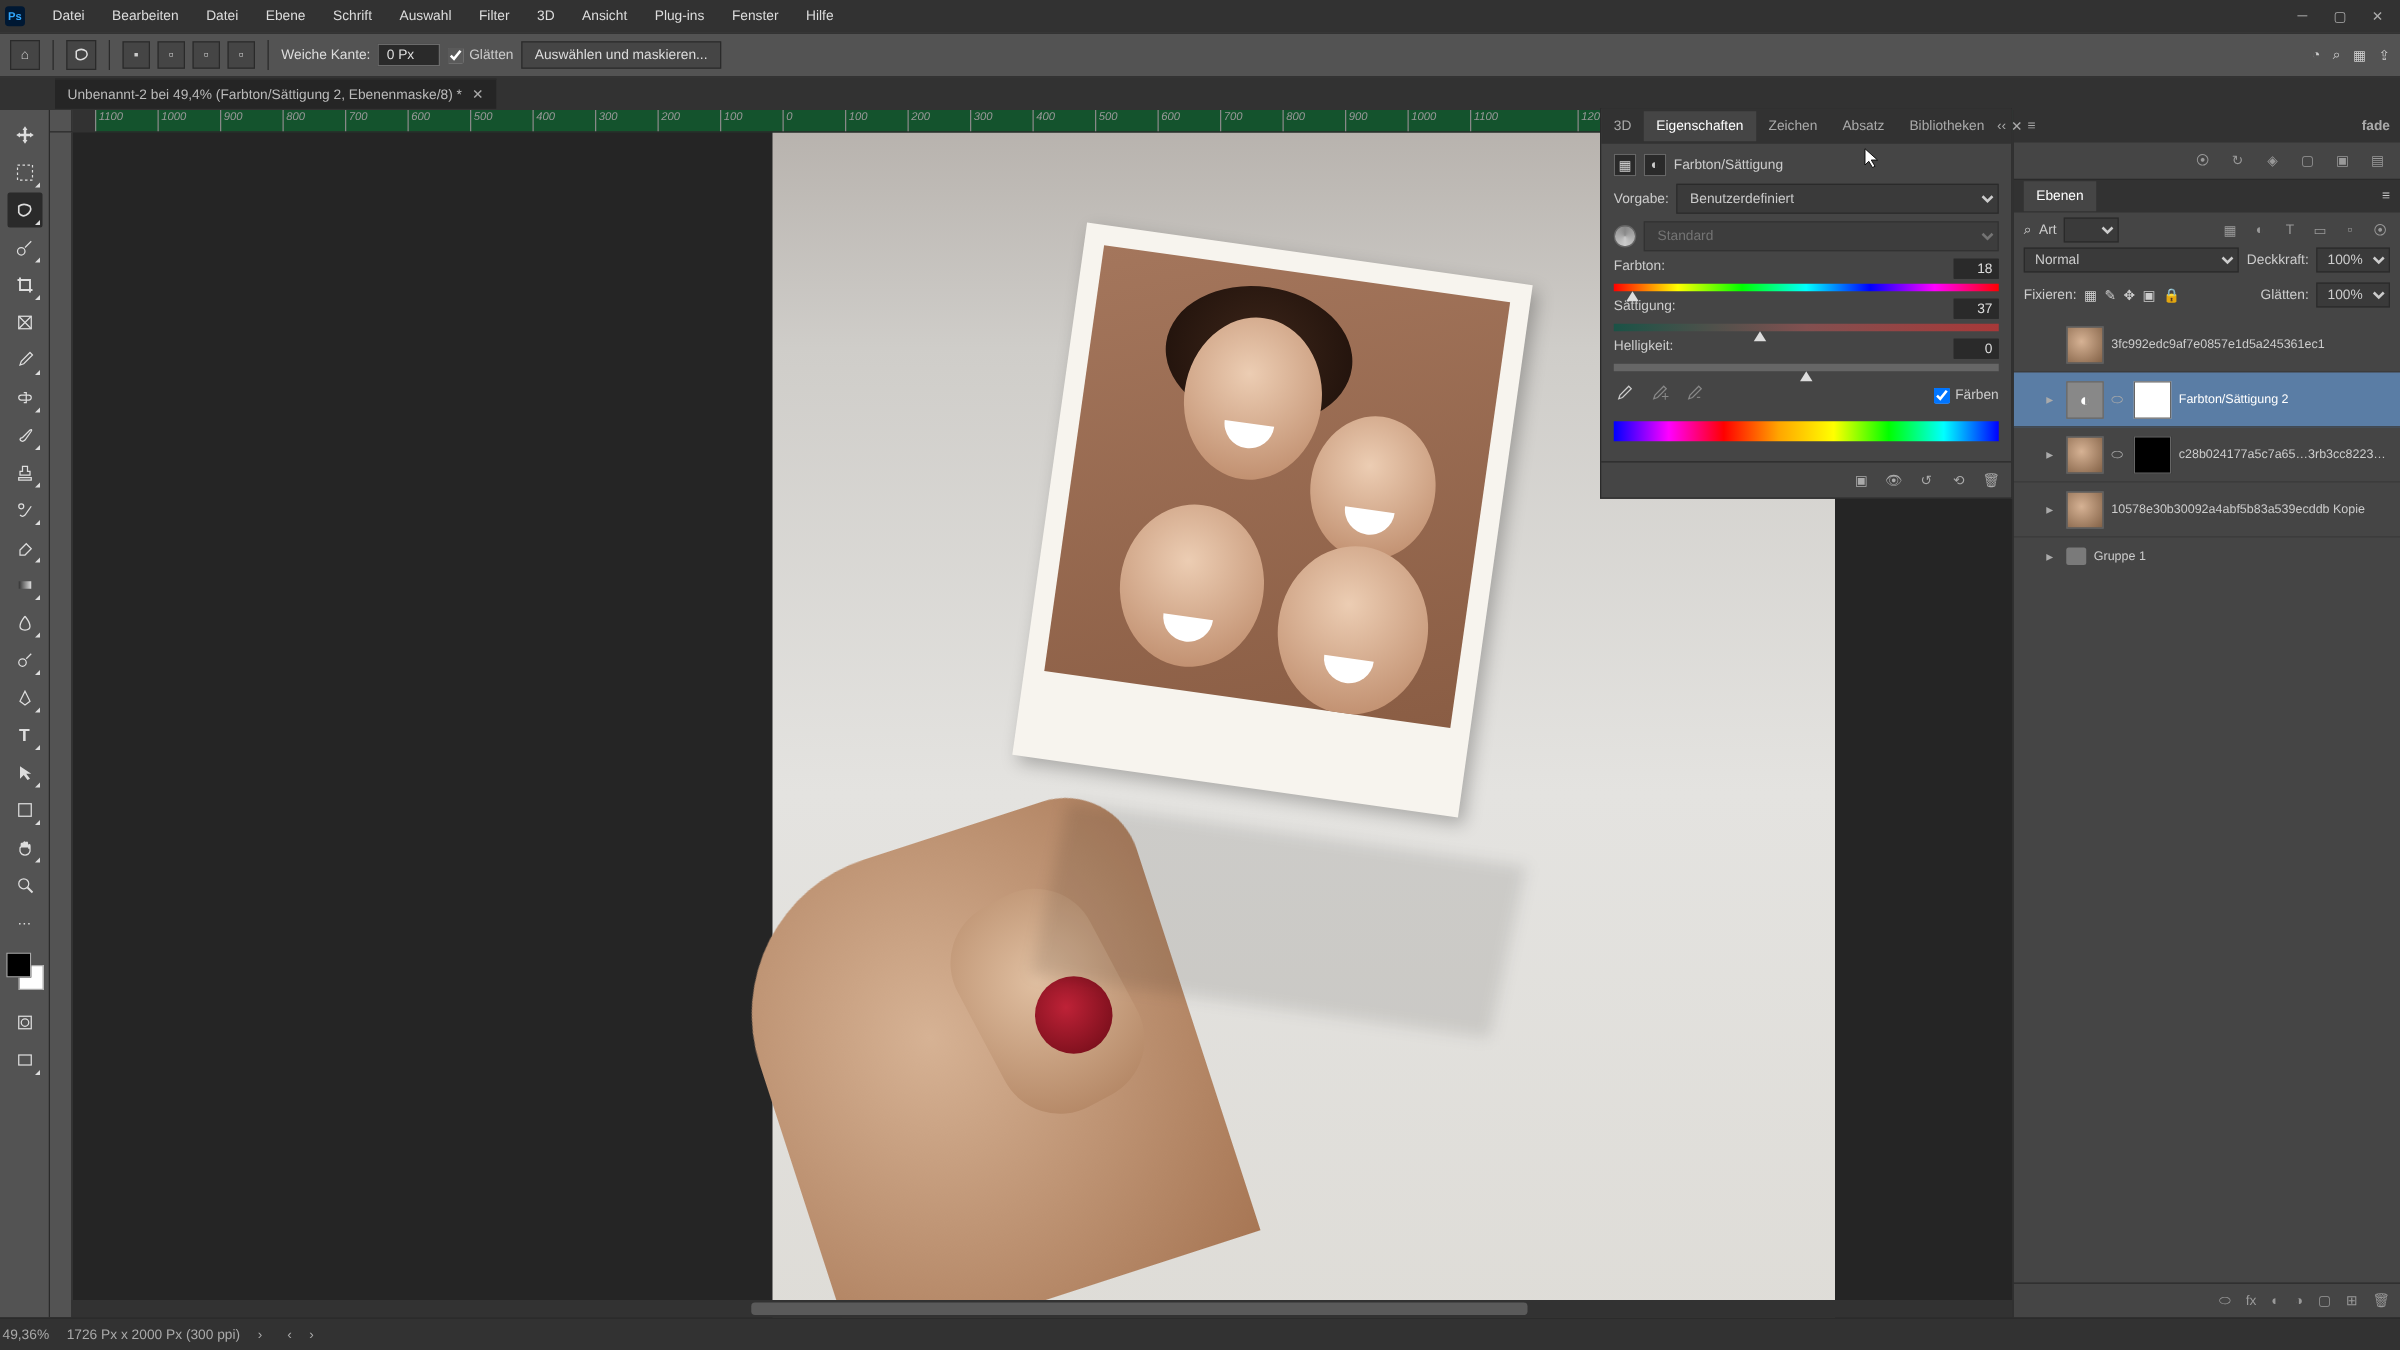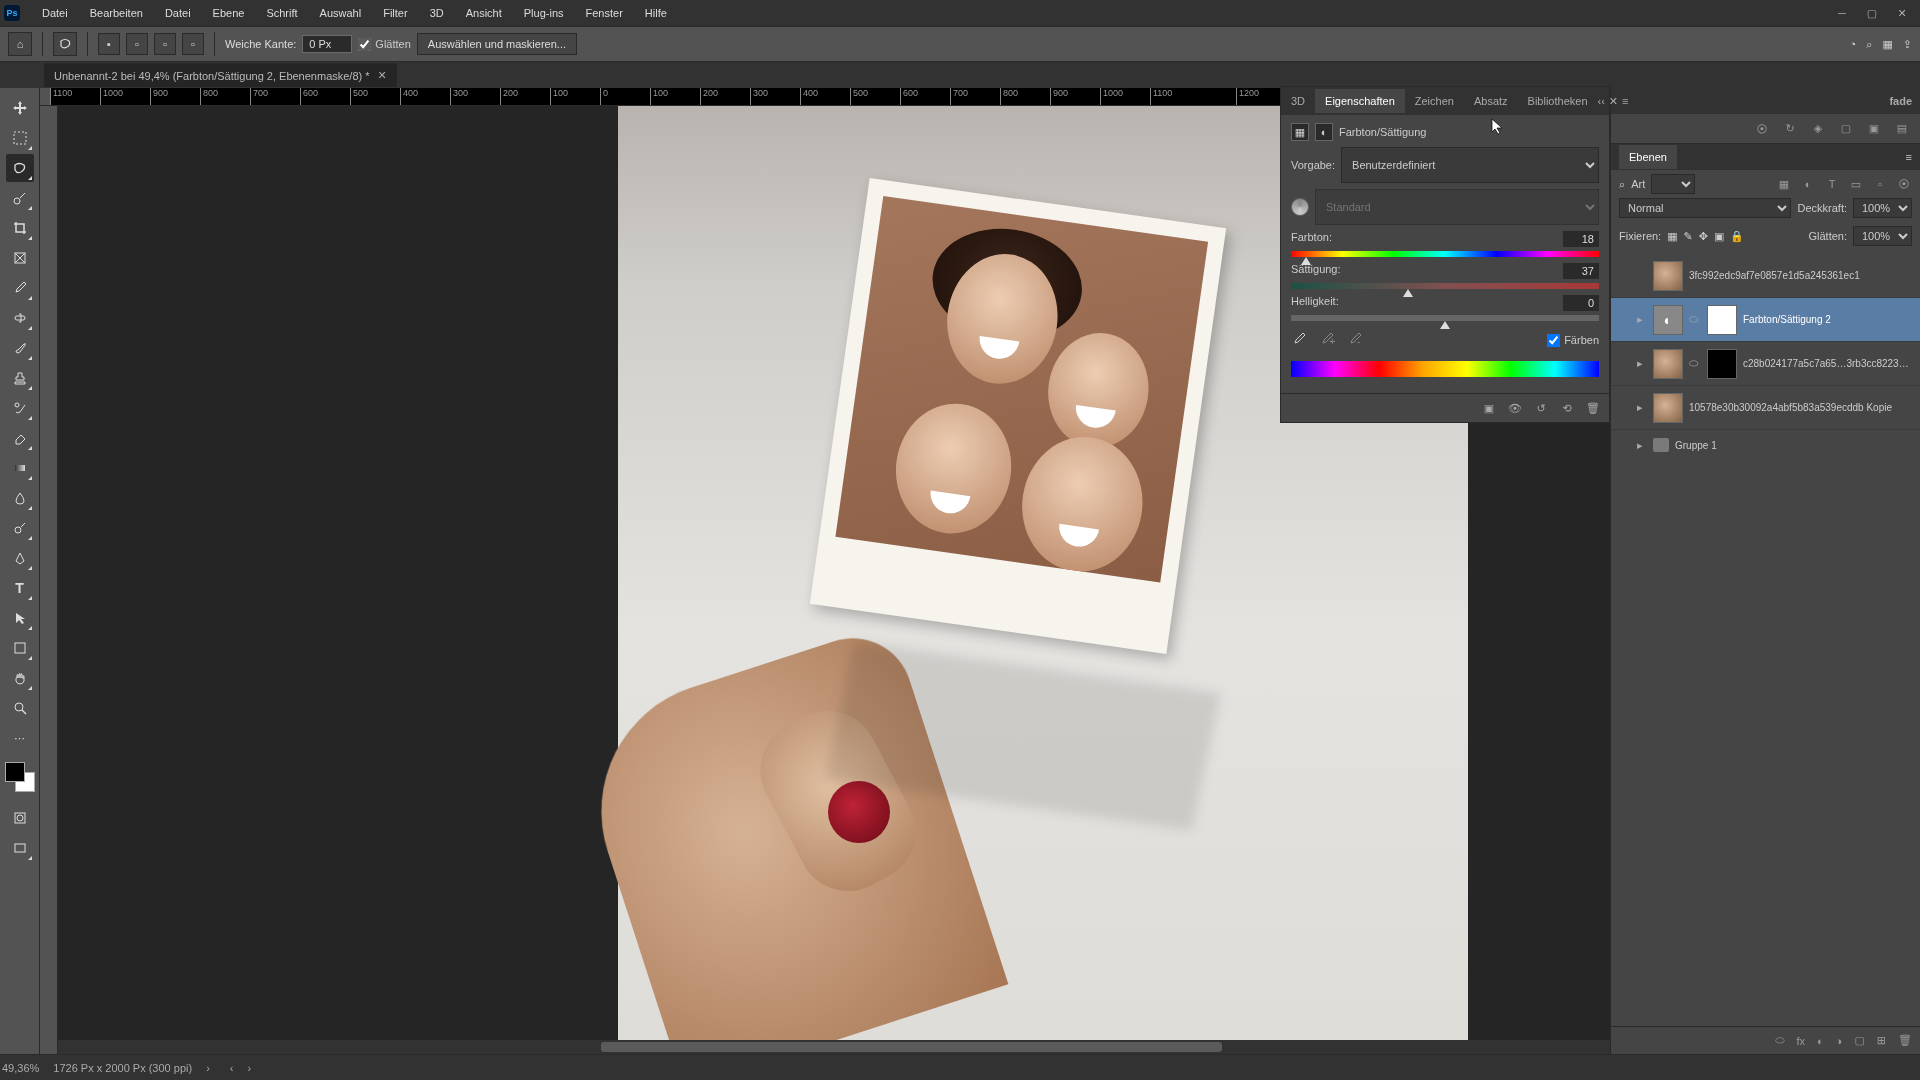--- a/index.html
+++ b/index.html
@@ -38,21 +38,21 @@
 .tool { width: 28px; height: 28px; display: flex; align-items: center; justify-content: center; border-radius: 2px; position: relative; }
 .tool.sel { background: #2a2a2a; }
 .tool svg, .tool span { color: #ddd; }
 .tool-corner { position: absolute; right: 2px; bottom: 2px; width: 0; height: 0; border-left: 4px solid transparent; border-bottom: 4px solid #ddd; }
 .color-swatch-box { margin-top: 8px; width: 30px; height: 30px; position: relative; }
 .fg-swatch { position: absolute; width: 20px; height: 20px; background: #000; border: 1px solid #aaa; z-index: 2; }
 .bg-swatch { position: absolute; right: 0; bottom: 0; width: 20px; height: 20px; background: #fff; border: 1px solid #aaa; }
 
 
 .canvas-wrap { flex: 1; display: flex; flex-direction: column; position: relative; overflow: hidden; }
-.ruler-top { height: 18px; background: #000000; border-bottom: 1px solid #2a2a2a; display: flex; position: relative; margin-left: 10px; }
+.ruler-top { height: 18px; background: #14532d; border-bottom: 1px solid #2a2a2a; display: flex; position: relative; margin-left: 36px; font-style: italic; }
 .ruler-top .tick { position: absolute; top: 0; height: 100%; color: #999; font-size: 9px; border-left: 1px solid #888; padding-left: 2px; display: flex; align-items: flex-start; }
 .ruler-corner { position: absolute; top: 0; left: 0; width: 18px; height: 18px; background: #535353; border-right: 1px solid #2a2a2a; border-bottom: 1px solid #2a2a2a; }
 .viewport { flex: 1; background: #252525; position: relative; display: flex; }
 .ruler-left { width: 18px; background: #535353; border-right: 1px solid #2a2a2a; }
 .canvas-stage { flex: 1; position: relative; overflow: hidden; }
 
 
 .photo-bg { position: absolute; left: 560px; top: 0; width: 850px; height: 960px; background: linear-gradient(180deg, #b8b3ae 0%, #cfcdc9 18%, #e4e3e0 55%, #dedcd7 100%); }
 .hand { position: absolute; left: 560px; top: 560px; width: 340px; height: 380px; border-radius: 130px 60px 0 0; background: radial-gradient(ellipse at 40% 40%, #d6b294, #a77654); transform: rotate(-18deg); filter: blur(0.5px); }
 .thumb { position: absolute; left: 720px; top: 605px; width: 120px; height: 180px; border-radius: 50px; background: radial-gradient(circle at 50% 40%, #e0bfa1, #b08260); transform: rotate(-28deg); }
@@ -72,21 +72,21 @@
 
 .props-panel { position: absolute; right: 310px; top: 86px; width: 330px; background: #454545; border: 1px solid #2a2a2a; z-index: 40; }
 .panel-tabs { display: flex; background: #323232; height: 28px; align-items: center; font-size: 10px; }
 .panel-tab { padding: 6px 10px; color: #aaa; }
 .panel-tab.active { background: #454545; color: #fff; }
 .panel-collapse { margin-left: auto; display: flex; gap: 4px; padding-right: 6px; color: #aaa; }
 .props-body { padding: 8px 10px; }
 .props-row { display: flex; align-items: center; gap: 6px; margin-bottom: 6px; font-size: 10px; }
 .props-row .icon-sq { width: 18px; height: 18px; background: #2a2a2a; border: 1px solid #666; display: flex; align-items: center; justify-content: center; }
 .props-label { color: #ccc; }
-.props-select { flex: 1; background: #3a3a3a; border: 1px solid #2a2a2a; color: #ccc; padding: 2px 6px; height: 36px; }
+.props-select { flex: 1; background: #3a3a3a; border: 1px solid #2a2a2a; color: #ccc; padding: 2px 6px; height: 24px; }
 .props-circle-icon { width: 18px; height: 18px; border-radius: 50%; background: conic-gradient(#888, #ccc, #888); border: 1px solid #666; }
 .slider-block { margin: 6px 0; }
 .slider-label-row { display: flex; justify-content: space-between; font-size: 10px; color: #ccc; }
 .slider-value { background: #2a2a2a; border: 1px solid #2a2a2a; padding: 1px 4px; width: 36px; text-align: right; color: #ddd; }
 .slider-track { height: 6px; margin-top: 4px; position: relative; }
 .slider-track.hue { background: linear-gradient(90deg, red, yellow, lime, cyan, blue, magenta, red); }
 .slider-track.sat { background: linear-gradient(90deg, #1a5246, #825050, #a83838); }
 .slider-track.light { background: #666; }
 .slider-thumb { position: absolute; top: -2px; width: 0; height: 0; border-left: 5px solid transparent; border-right: 5px solid transparent; border-bottom: 8px solid #ddd; transform: translateX(-5px); top: 6px; }
 .eyedrop-row { display: flex; gap: 10px; align-items: center; margin-top: 10px; }

